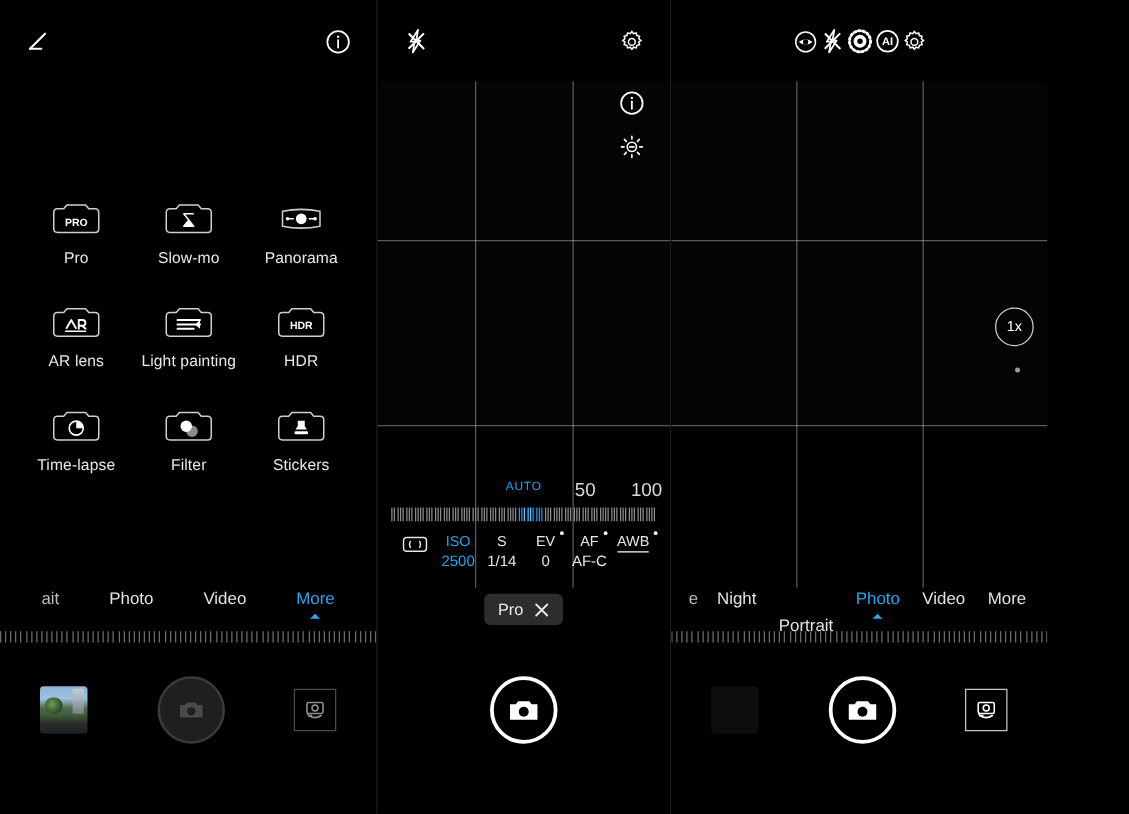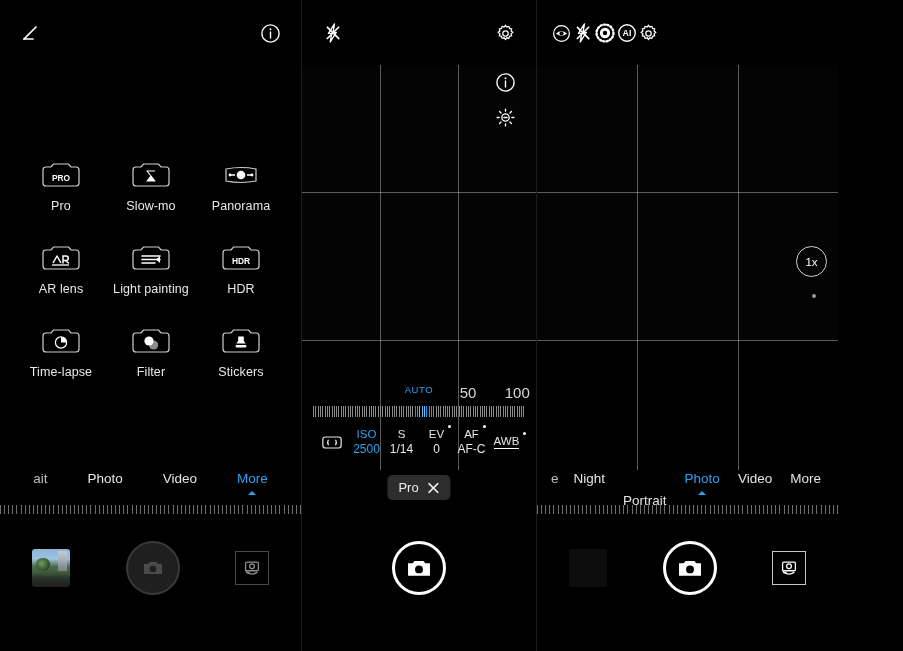--- a/index.html
+++ b/index.html
@@ -31,21 +31,21 @@
   .grid-ext { position:absolute; left:0; right:0; top:340px; height:130px; }
   .grid-ext .gridline.v { top:0; bottom:0; }
 
   
   .topbar {
     position: absolute; top: 0; left: 0; right: 0; height: 66px;
     display: flex; align-items: center; z-index: 6;
   }
   .topbar-left  { justify-content: space-between; padding: 0 20px; }
   .topbar-mid   { justify-content: space-between; padding: 0 20px; }
-  .topbar-right { justify-content: flex-start; padding: 0 14px; }
+  .topbar-right { justify-content: center; padding: 0 14px; }
   .ic { display: inline-flex; align-items: center; justify-content: center; cursor: pointer; }
   .ic svg { display: block; }
 
   .side-icons { position: absolute; right: 20px; top: 72px; z-index: 6;
                 display: flex; flex-direction: column; gap: 14px; align-items: center; }
 
   
   .modegrid {
     position: absolute; left: 16px; top: 160px; width: 270px;
     display: grid; grid-template-columns: repeat(3, 1fr); row-gap: 30px;
@@ -59,21 +59,21 @@
   .pro-slider { position: absolute; left: 0; right: 0; top: 384px; z-index: 6; }
   .slider-labels { position: relative; height: 16px; }
   .slider-labels span { position: absolute; font-size: 15px; color: #d8d8d8; transform: translateX(-50%); }
   .slider-labels span.auto { color: #2aa3f0; font-size: 9.5px; letter-spacing: .6px; }
   .ticks { position: relative; margin: 4px 11px 0 11px; height: 13px;
            display: flex; justify-content: space-between; align-items: flex-end; }
   .tick { width: 1px; height: 11px; background: #8c8c8c; }
   .tick.hl { background: #1d9cf0; }
   .tick.hl.mid { background: #5fc2ff; }
 
-  .pro-row { display: flex; align-items: center; margin-top: 11px; padding: 0 12px; }
+  .pro-row { display: flex; margin-top: 11px; padding: 0 12px; }
   .pro-cell { flex: 1; display: flex; flex-direction: column; align-items: center; gap: 2px; cursor: pointer; }
   .pro-cell .k { font-size: 11.5px; color: #e6e6e6; position: relative; }
   .pro-cell .v { font-size: 12px; color: #e6e6e6; }
   .pro-cell.active .k, .pro-cell.active .v { color: #2aa3f0; }
   .dot-sup { position: absolute; top: -3px; right: -7px; width: 3px; height: 3px; border-radius: 50%; background: #fff; }
   .underlined { border-bottom: 1.5px solid #fff; padding-bottom: 1px; }
 
   .pro-chip {
     position: absolute; left: 50%; transform: translateX(-50%); top: 475px; z-index: 7;
     background: #2d2d2d; border-radius: 5px; padding: 5px 11px;

